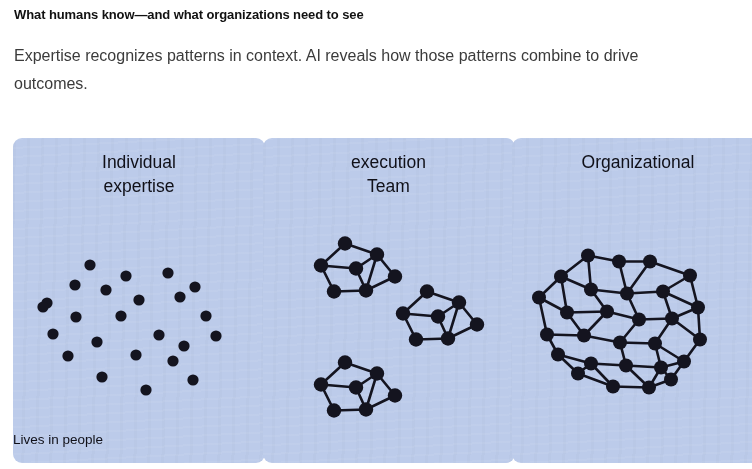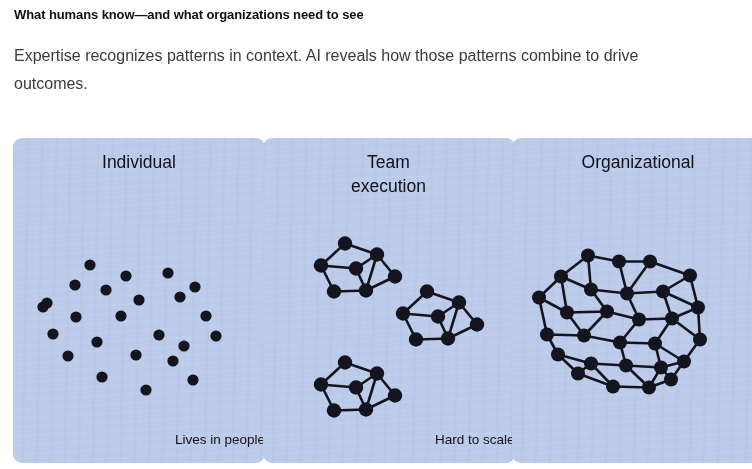--- a/index.html
+++ b/index.html
@@ -86,21 +86,21 @@
     font-size: 17.5px;
     font-weight: normal;
     line-height: 24px;
     color: #101018;
   }
   .card-caption {
     position: absolute;
     left: 0;
     bottom: 16px;
     width: 100%;
-    text-align: right;
+    text-align: left;
     font-size: 13.5px;
     font-weight: normal;
     color: #101018;
   }
   .viz {
     position: absolute;
     left: 0;
     top: 78px;
     width: 228px;
     height: 222px;
@@ -116,20 +116,21 @@
 
   <div class="title">What humans know—and what organizations need to see</div>
   <div class="subtitle">Expertise recognizes patterns in context. AI reveals how those patterns combine to drive outcomes.</div>
 
   <div class="cards">
 
     <div class="card card-1">
       <div class="card-texture"></div>
       <div class="card-title">
         <div>Individual</div>
+        <div>expertise</div>
       </div>
       <div class="viz">
         <svg id="svg-panel-0" viewBox="0 0 228 180" preserveAspectRatio="xMidYMid meet">
             <circle cx="77" cy="28" r="5.6" class="node"></circle>
             <circle cx="113" cy="39" r="5.6" class="node"></circle>
             <circle cx="155" cy="36" r="5.6" class="node"></circle>
             <circle cx="62" cy="48" r="5.6" class="node"></circle>
             <circle cx="182" cy="50" r="5.6" class="node"></circle>
             <circle cx="34" cy="66" r="5.6" class="node"></circle>
             <circle cx="93" cy="53" r="5.6" class="node"></circle>
@@ -151,22 +152,22 @@
             <circle cx="180" cy="143" r="5.6" class="node"></circle>
             <circle cx="30" cy="70" r="5.6" class="node"></circle>
           </svg>
       </div>
       <div class="card-caption">Lives in people</div>
     </div>
 
     <div class="card card-2">
       <div class="card-texture"></div>
       <div class="card-title">
+        <div>execution</div>
         <div>Team</div>
-        <div>execution</div>
       </div>
       <div class="viz">
         <svg id="svg-panel-1" viewBox="0 0 228 195" preserveAspectRatio="xMidYMid meet">
             <line x1="82" y1="14" x2="58" y2="36" class="edge"></line>
             <line x1="82" y1="14" x2="114" y2="25" class="edge"></line>
             <line x1="58" y1="36" x2="93" y2="39" class="edge"></line>
             <line x1="93" y1="39" x2="114" y2="25" class="edge"></line>
             <line x1="114" y1="25" x2="132" y2="47" class="edge"></line>
             <line x1="93" y1="39" x2="103" y2="61" class="edge"></line>
             <line x1="114" y1="25" x2="103" y2="61" class="edge"></line>
@@ -209,21 +210,20 @@
             <line x1="103" y1="180" x2="132" y2="166" class="edge"></line>
             <circle cx="82" cy="133" r="7.2" class="node"></circle>
             <circle cx="58" cy="155" r="7.2" class="node"></circle>
             <circle cx="93" cy="158" r="7.2" class="node"></circle>
             <circle cx="114" cy="144" r="7.2" class="node"></circle>
             <circle cx="132" cy="166" r="7.2" class="node"></circle>
             <circle cx="71" cy="181" r="7.2" class="node"></circle>
             <circle cx="103" cy="180" r="7.2" class="node"></circle>
           </svg>
       </div>
-      <div class="card-caption">Hard to scale</div>
     </div>
 
     <div class="card card-3">
       <div class="card-texture"></div>
       <div class="card-title">
         <div>Organizational</div>
       </div>
       <div class="viz">
         <svg id="svg-panel-2" viewBox="0 0 228 175" preserveAspectRatio="xMidYMid meet">
             <line x1="76" y1="16" x2="107" y2="22" class="edge"></line>

